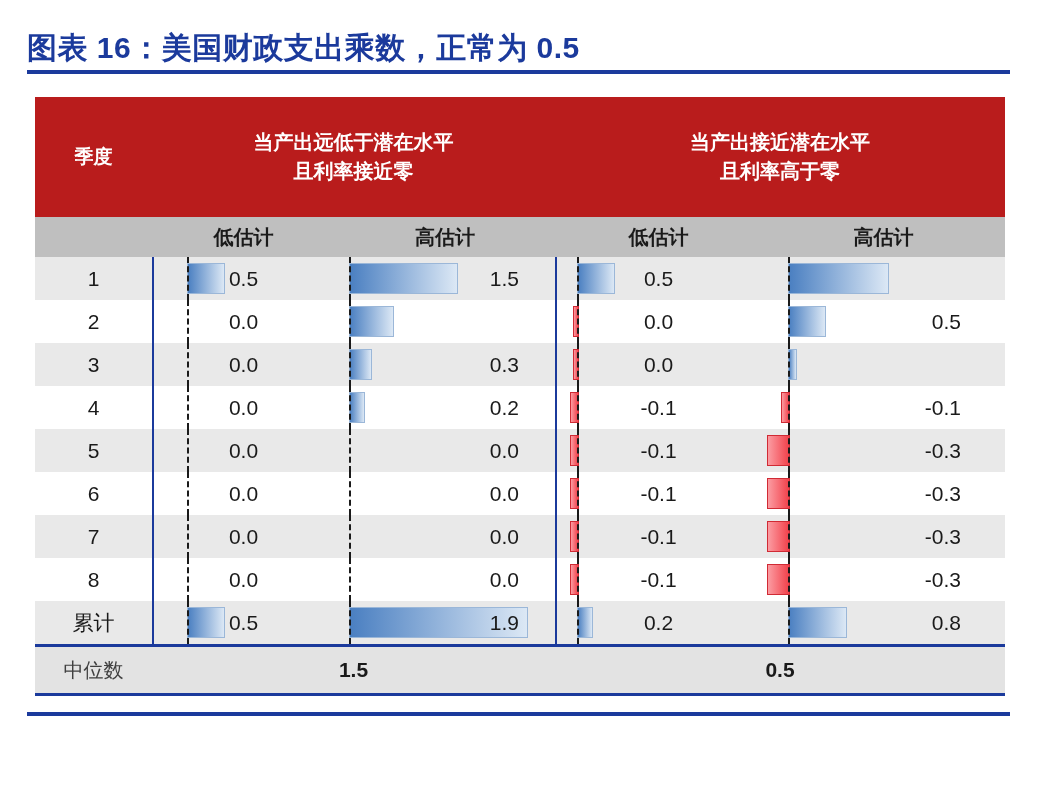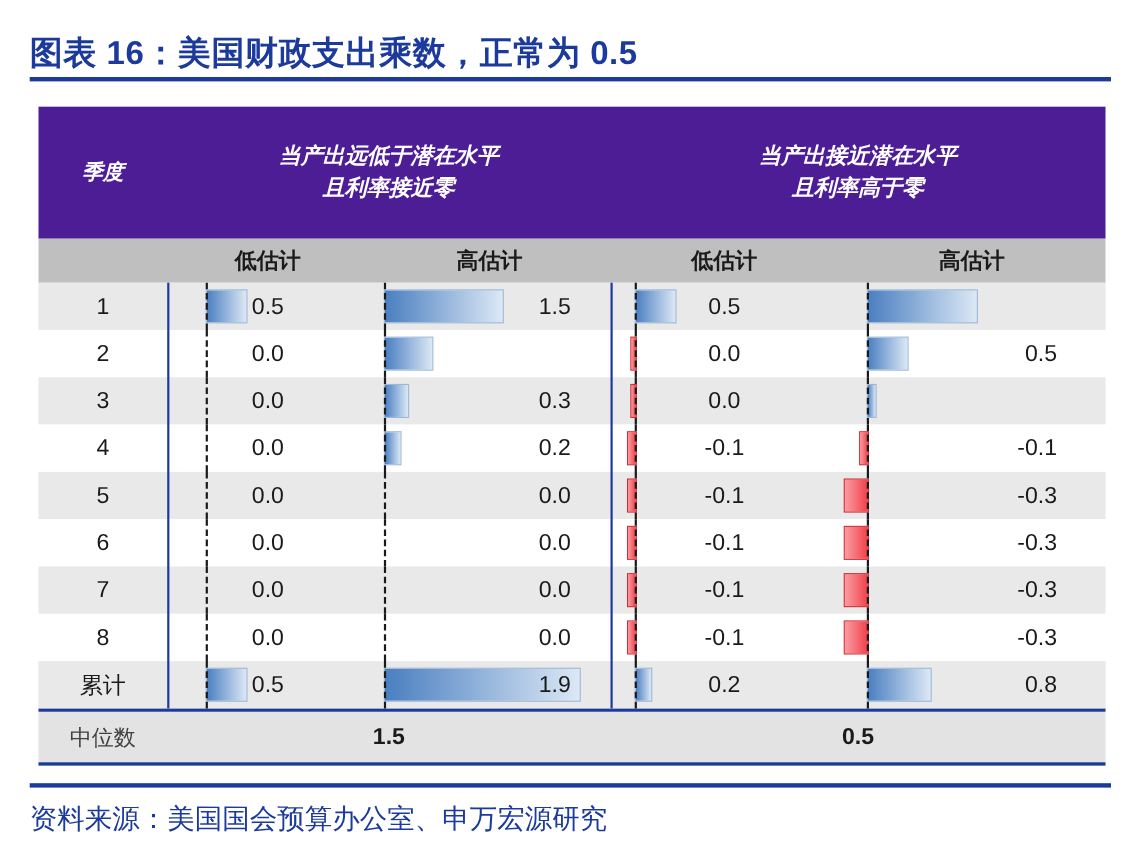--- a/index.html
+++ b/index.html
@@ -24,23 +24,22 @@
   }
 
   
   .table{
     position:absolute;left:35px;top:97px;
     width:970px;
   }
 
   
   .hdr{
-    display:flex;background:#4c1d95;color:#ffffff;
+    display:flex;background:#b91c1c;color:#ffffff;
     height:120px;
-    font-style:italic;
   }
   .hdr-qtr{
     width:117px;flex:0 0 117px;
     display:flex;align-items:center;justify-content:center;
     font-size:19px;font-weight:bold;
   }
   .hdr-grp{
     flex:1;display:flex;align-items:center;justify-content:center;
     text-align:center;font-size:20px;font-weight:bold;line-height:1.45;
   }
@@ -374,15 +373,14 @@
 
     <div class="median">
       <div class="median-lbl">中位数</div>
       <div class="median-val median-l">1.5</div>
       <div class="median-val median-r">0.5</div>
     </div>
 
   </div>
 
   <div class="src-rule"></div>
-  <div class="source">资料来源：美国国会预算办公室、申万宏源研究</div>
 
 </div>
 
 </body></html>

